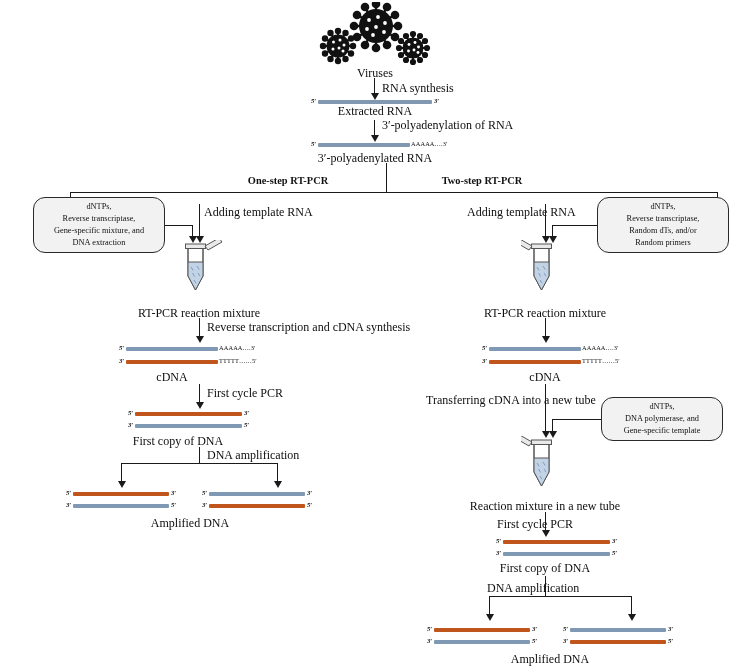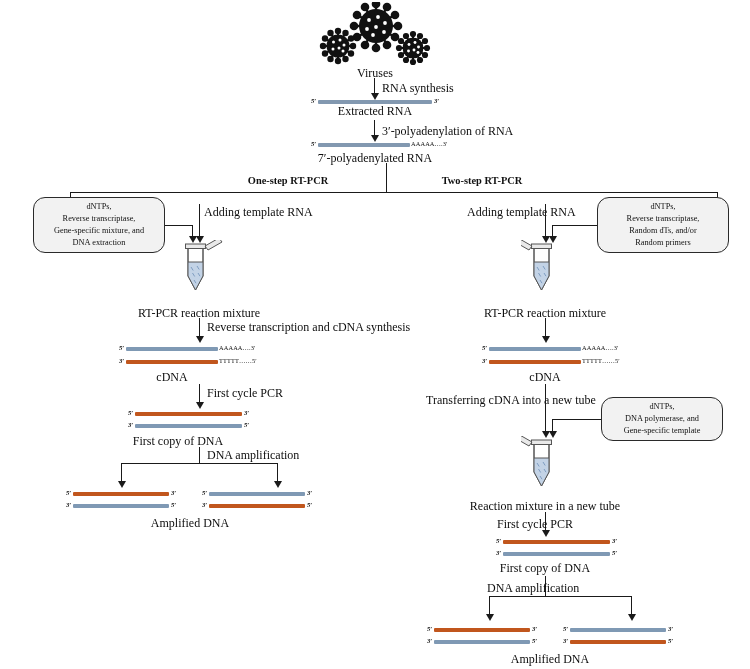--- a/index.html
+++ b/index.html
@@ -166,26 +166,26 @@
   <div class="arrowhead" style="left:370.5px;top:93px;"></div>
   <div class="lbl" style="left:382px;top:81px;">RNA synthesis</div>
 
   <div class="strand s-rna" style="left:318px;top:100px;width:114px;"></div>
   <div class="tick" style="left:311px;top:97px;">5′</div>
   <div class="tick" style="left:434px;top:97px;">3′</div>
   <div class="lbl c" style="left:375px;top:104px;">Extracted RNA</div>
 
   <div class="ln vl" style="left:374px;top:120px;height:18px;"></div>
   <div class="arrowhead" style="left:370.5px;top:135px;"></div>
-  <div class="lbl" style="left:382px;top:124px;">3′-polyadenylation of RNA</div>
+  <div class="lbl" style="left:382px;top:118px;">3′-polyadenylation of RNA</div>
 
   <div class="strand s-rna" style="left:318px;top:143px;width:92px;"></div>
   <div class="tick" style="left:311px;top:140px;">5′</div>
   <div class="tail" style="left:411px;top:140px;">AAAAA….3′</div>
-  <div class="lbl c" style="left:375px;top:151px;">7′-polyadenylated RNA</div>
+  <div class="lbl c" style="left:375px;top:151px;">3′-polyadenylated RNA</div>
 
   <div class="ln vl" style="left:386px;top:163px;height:30px;"></div>
   <div class="ln hl" style="left:70px;top:192px;width:648px;"></div>
   <div class="ln vl" style="left:70px;top:192px;height:12px;"></div>
   <div class="ln vl" style="left:717px;top:192px;height:12px;"></div>
 
   <div class="hdr" style="left:288px;top:175px;">One-step RT-PCR</div>
   <div class="hdr" style="left:482px;top:175px;">Two-step RT-PCR</div>
 
   <div class="box" style="left:33px;top:197px;width:132px;height:56px;">

